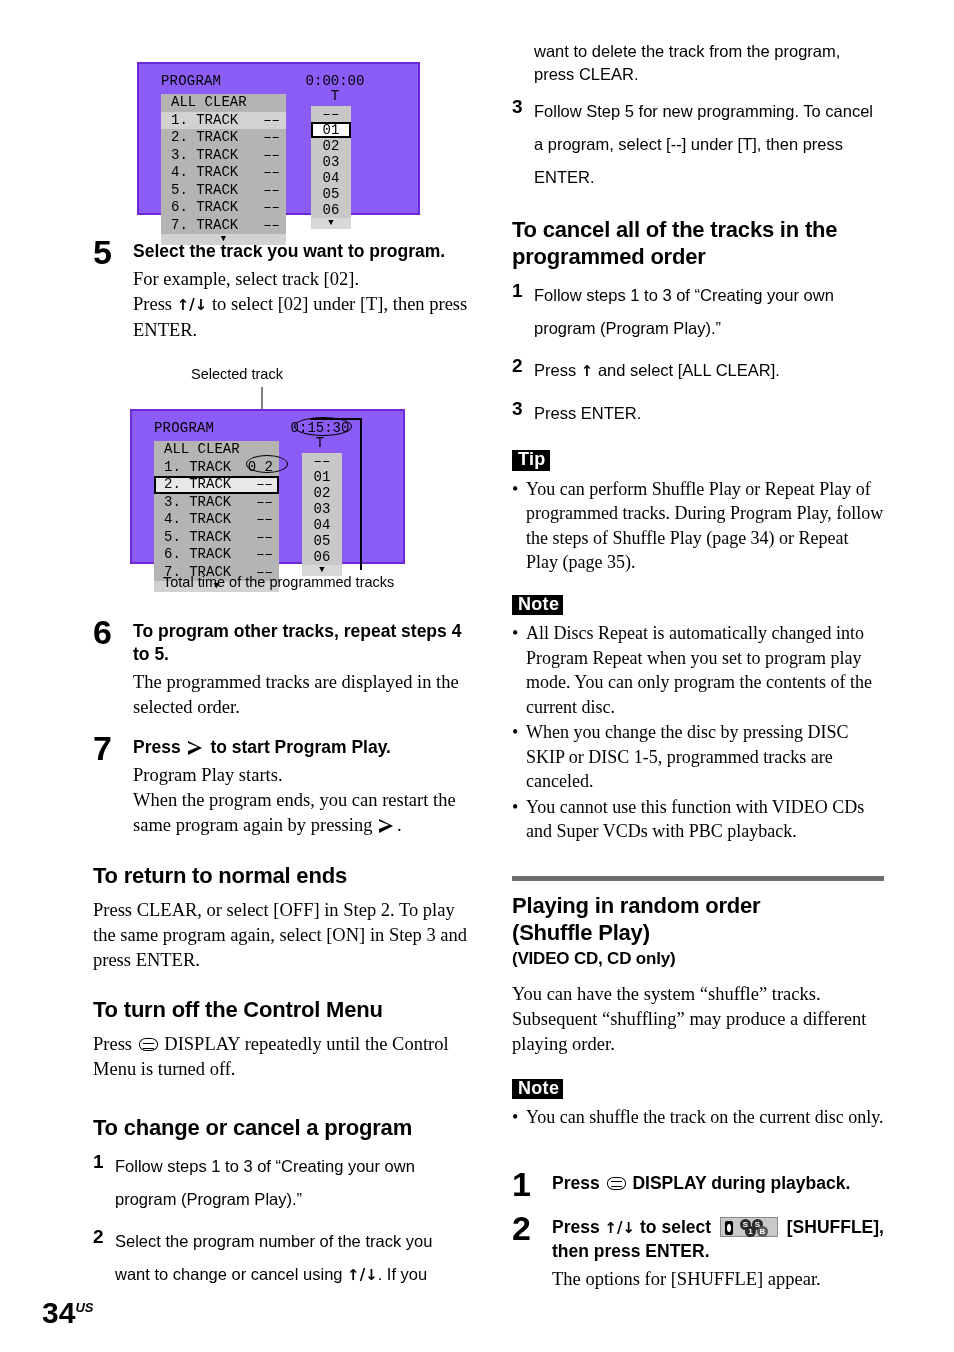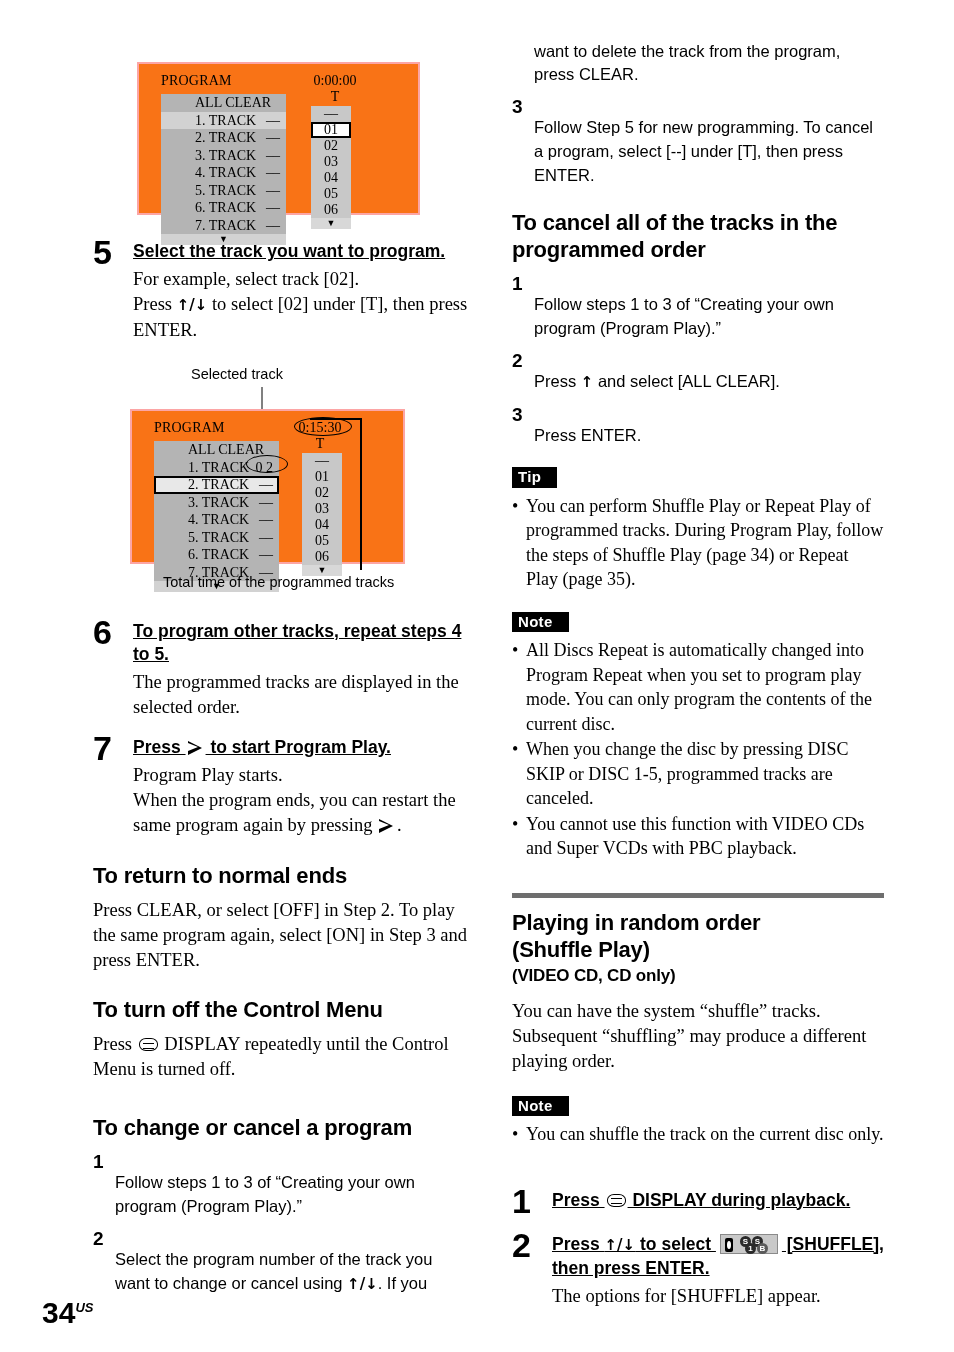--- a/index.html
+++ b/index.html
@@ -67,21 +67,20 @@
     width:40px;
     flex:0 0 40px;
   }
   .bigstep .bodycol { flex:1 1 auto; padding-top:4px;}
   .bigstep .head {
     font-family:"Liberation Sans", sans-serif;
     font-weight:bold;
     font-size:17.5px;
     line-height:23px;
     margin-bottom:4px;
-    text-decoration:underline;
   }
   .bigstep .sub {
     font-family:"Liberation Serif", serif;
     font-size:18.5px;
     line-height:25px;
   }
 
   
   .smallstep {
     display:flex;
@@ -91,59 +90,58 @@
     font-family:"Liberation Sans", sans-serif;
     font-weight:bold;
     font-size:19px;
     line-height:23px;
     width:22px;
     flex:0 0 22px;
   }
   .smallstep .txt {
     font-family:"Liberation Sans", sans-serif;
     font-size:16.5px;
-    line-height:24px;
+    line-height:33px;
     flex:1 1 auto;
-    margin-top:20px;
   }
 
   
   .badge {
     display:inline-block;
     background:#000;
     color:#fff;
     font-family:"Liberation Sans", sans-serif;
     font-weight:bold;
-    font-size:15px;
+    font-size:18px;
     line-height:13.5px;
-    padding:3px 16px 4px 6px;
+    padding:3px 4px 4px 6px;
     letter-spacing:0.3px;
   }
   .bullets { margin:6px 0 0 0; padding:0; list-style:none; }
   .bullets li {
     font-family:"Liberation Serif", serif;
     font-size:18px;
     line-height:24.5px;
     padding-left:14px;
     position:relative;
     margin-bottom:1px;
   }
   .bullets li:before {
     content:"\2022";
     position:absolute;
     left:0; top:0;
   }
 
   
   .osd-wrap { position:relative; }
   .osd {
-    border:2px solid #fca5a5;
-    background:#f97316;
+    border:2px solid #6d28d9;
+    background:#8b5cf6;
     position:relative;
-    font-family:Liberation Serif, serif;
+    font-family:Liberation Mono, monospace;
   }
   .osd .title {
     font-size:14px;
     line-height:16px;
     padding:9px 0 5px 22px;
     letter-spacing:0.2px;
   }
   .osd .timecode {
     position:absolute;
     font-size:14px;
@@ -163,21 +161,21 @@
     padding:0;
   }
   .track-list .row {
     font-size:14px;
     line-height:15.5px;
     padding:1px 6px 1px 10px;
     display:flex;
     justify-content:space-between;
     white-space:nowrap;
   }
-  .track-list .row .lbl { padding-right:6px;margin-left:24px; }
+  .track-list .row .lbl { padding-right:6px; }
   .track-list .row.allclear { background:#b4b4b4; }
   .track-list .row.hl-light { background:#d2d2d2; }
   .track-list .row.boxed {
     background:#e8e8e8;
     outline:2px solid #000;
     outline-offset:-2px;
     position:relative;
     z-index:3;
   }
   .track-list .scrollfoot {

